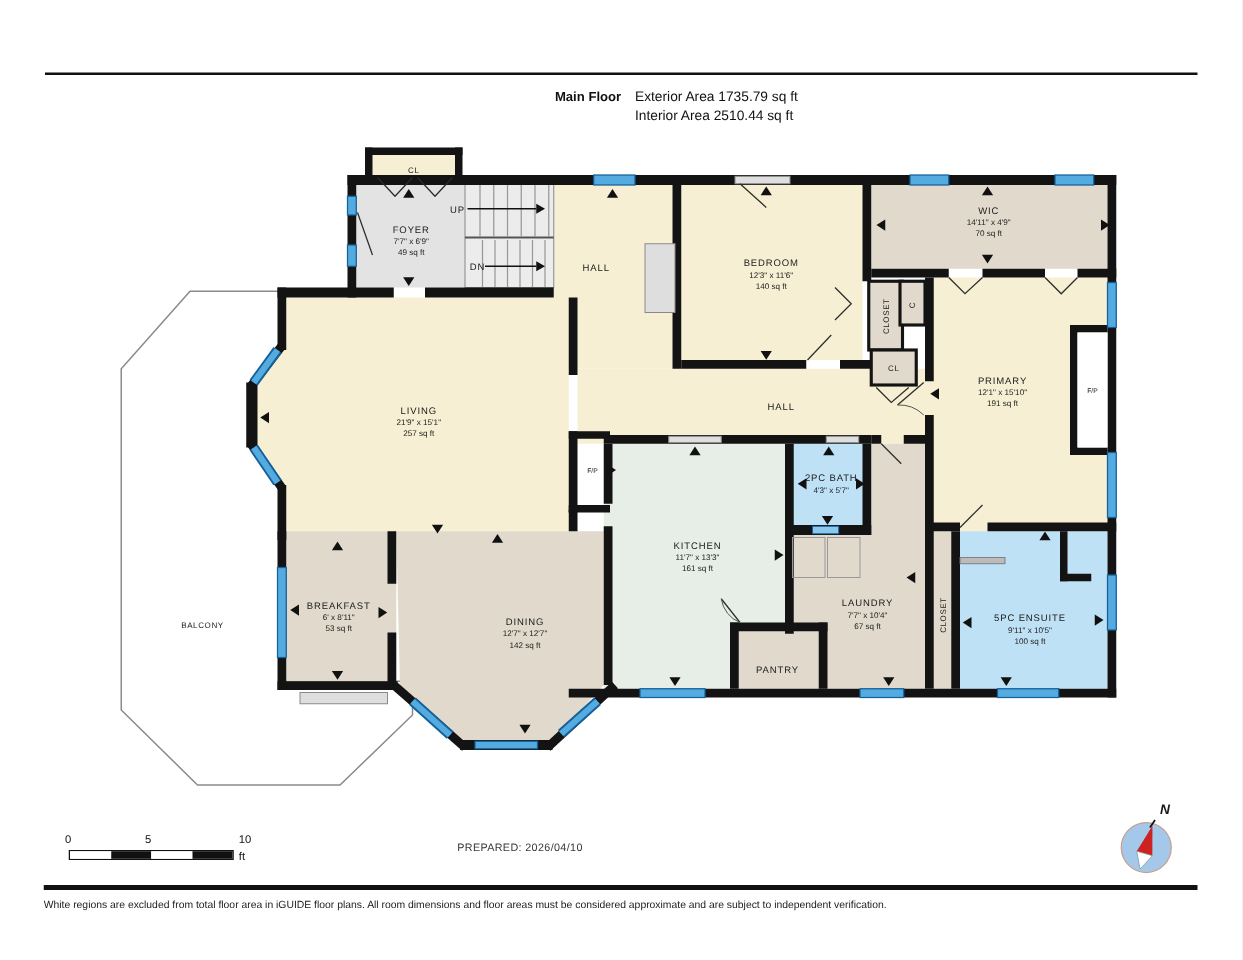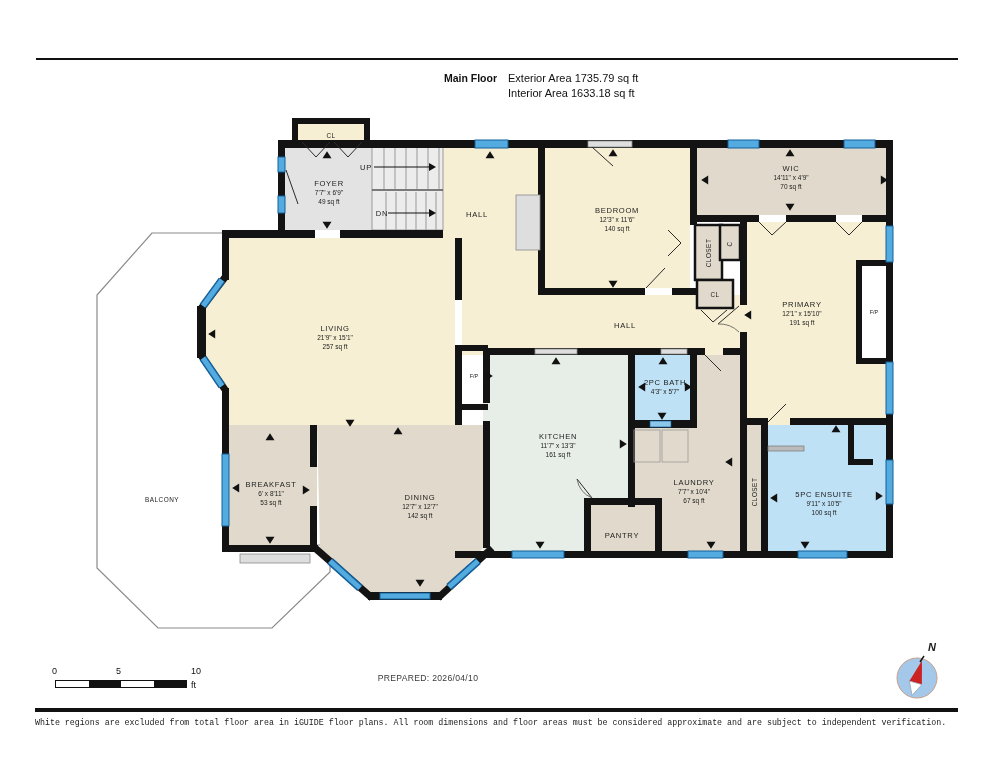--- a/index.html
+++ b/index.html
@@ -21,40 +21,40 @@
   .winr{fill:#53ABDF;stroke:#15609B;stroke-width:1;}
   .winl1{stroke:#15609B;stroke-width:8;fill:none;}
   .winl2{stroke:#53ABDF;stroke-width:5;fill:none;}
   .door{stroke:#2b2b2b;stroke-width:1;fill:none;}
   .arc{stroke:#555;stroke-width:.8;fill:none;}
   .gray{fill:#DEDEDE;stroke:#8a8a8a;stroke-width:.8;}
   .arrow{fill:#111;}
   .cream{fill:#F6EFD3;}.tan{fill:#E1DACC;}.gfl{fill:#E3E3E3;}
   .mint{fill:#E6EEE7;}.bluefl{fill:#BFE1F5;}
   .tread{stroke:#999;stroke-width:1;}
-  .prepared{position:absolute;top:673px;left:12px;width:832px;text-align:center;
+  .prepared{position:absolute;top:673px;left:0;width:832px;text-align:center;
             font-size:8.6px;color:#3a3a3a;letter-spacing:.3px;}
   .scale{position:absolute;left:55px;top:666px;width:160px;font-size:9px;color:#111;}
   .scale .lab{position:absolute;top:0;}
   .bar{position:absolute;top:14px;left:0;width:130px;height:6px;border:1px solid #111;display:flex;}
   .bar div{flex:1;}
   .ft{position:absolute;left:136px;top:14px;}
   .divider{position:absolute;left:35px;top:708px;width:923px;height:3.5px;background:#111;}
-  .disclaimer{position:absolute;left:35px;top:718px;width:930px;font-size:8.3px;color:#1b1b1b;font-family:Liberation Mono, monospace;}
+  .disclaimer{position:absolute;left:35px;top:718px;width:930px;font-size:8.3px;color:#1b1b1b;}
   .compass{position:absolute;left:888px;top:636px;}
 </style>
 </head>
 <body>
 
 <div class="page">
 
   <div class="hline" style="top:58px;height:2px"></div>
   <div class="floorlbl">Main Floor</div>
   <div class="arealine" style="top:72px">Exterior Area 1735.79 sq ft</div>
-  <div class="arealine" style="top:87px">Interior Area 1633.18 sq ft</div>
+  <div class="arealine" style="top:87px">Interior Area 2510.44 sq ft</div>
 
   <svg style="position:absolute;left:0;top:110px" width="994" height="530" viewBox="0 0 994 530">
 
     <g>
       <polygon points="226,123 152,123 97,185 97,458 158,518 272,518 330,462 330,435 226,435" fill="#ffffff" stroke="#8a8a8a" stroke-width="1.2"></polygon>
     </g>
 
     <g>
       <rect class="cream" x="298" y="14" width="66" height="20"></rect>
       <rect class="gfl" x="285" y="38" width="87" height="82"></rect>

